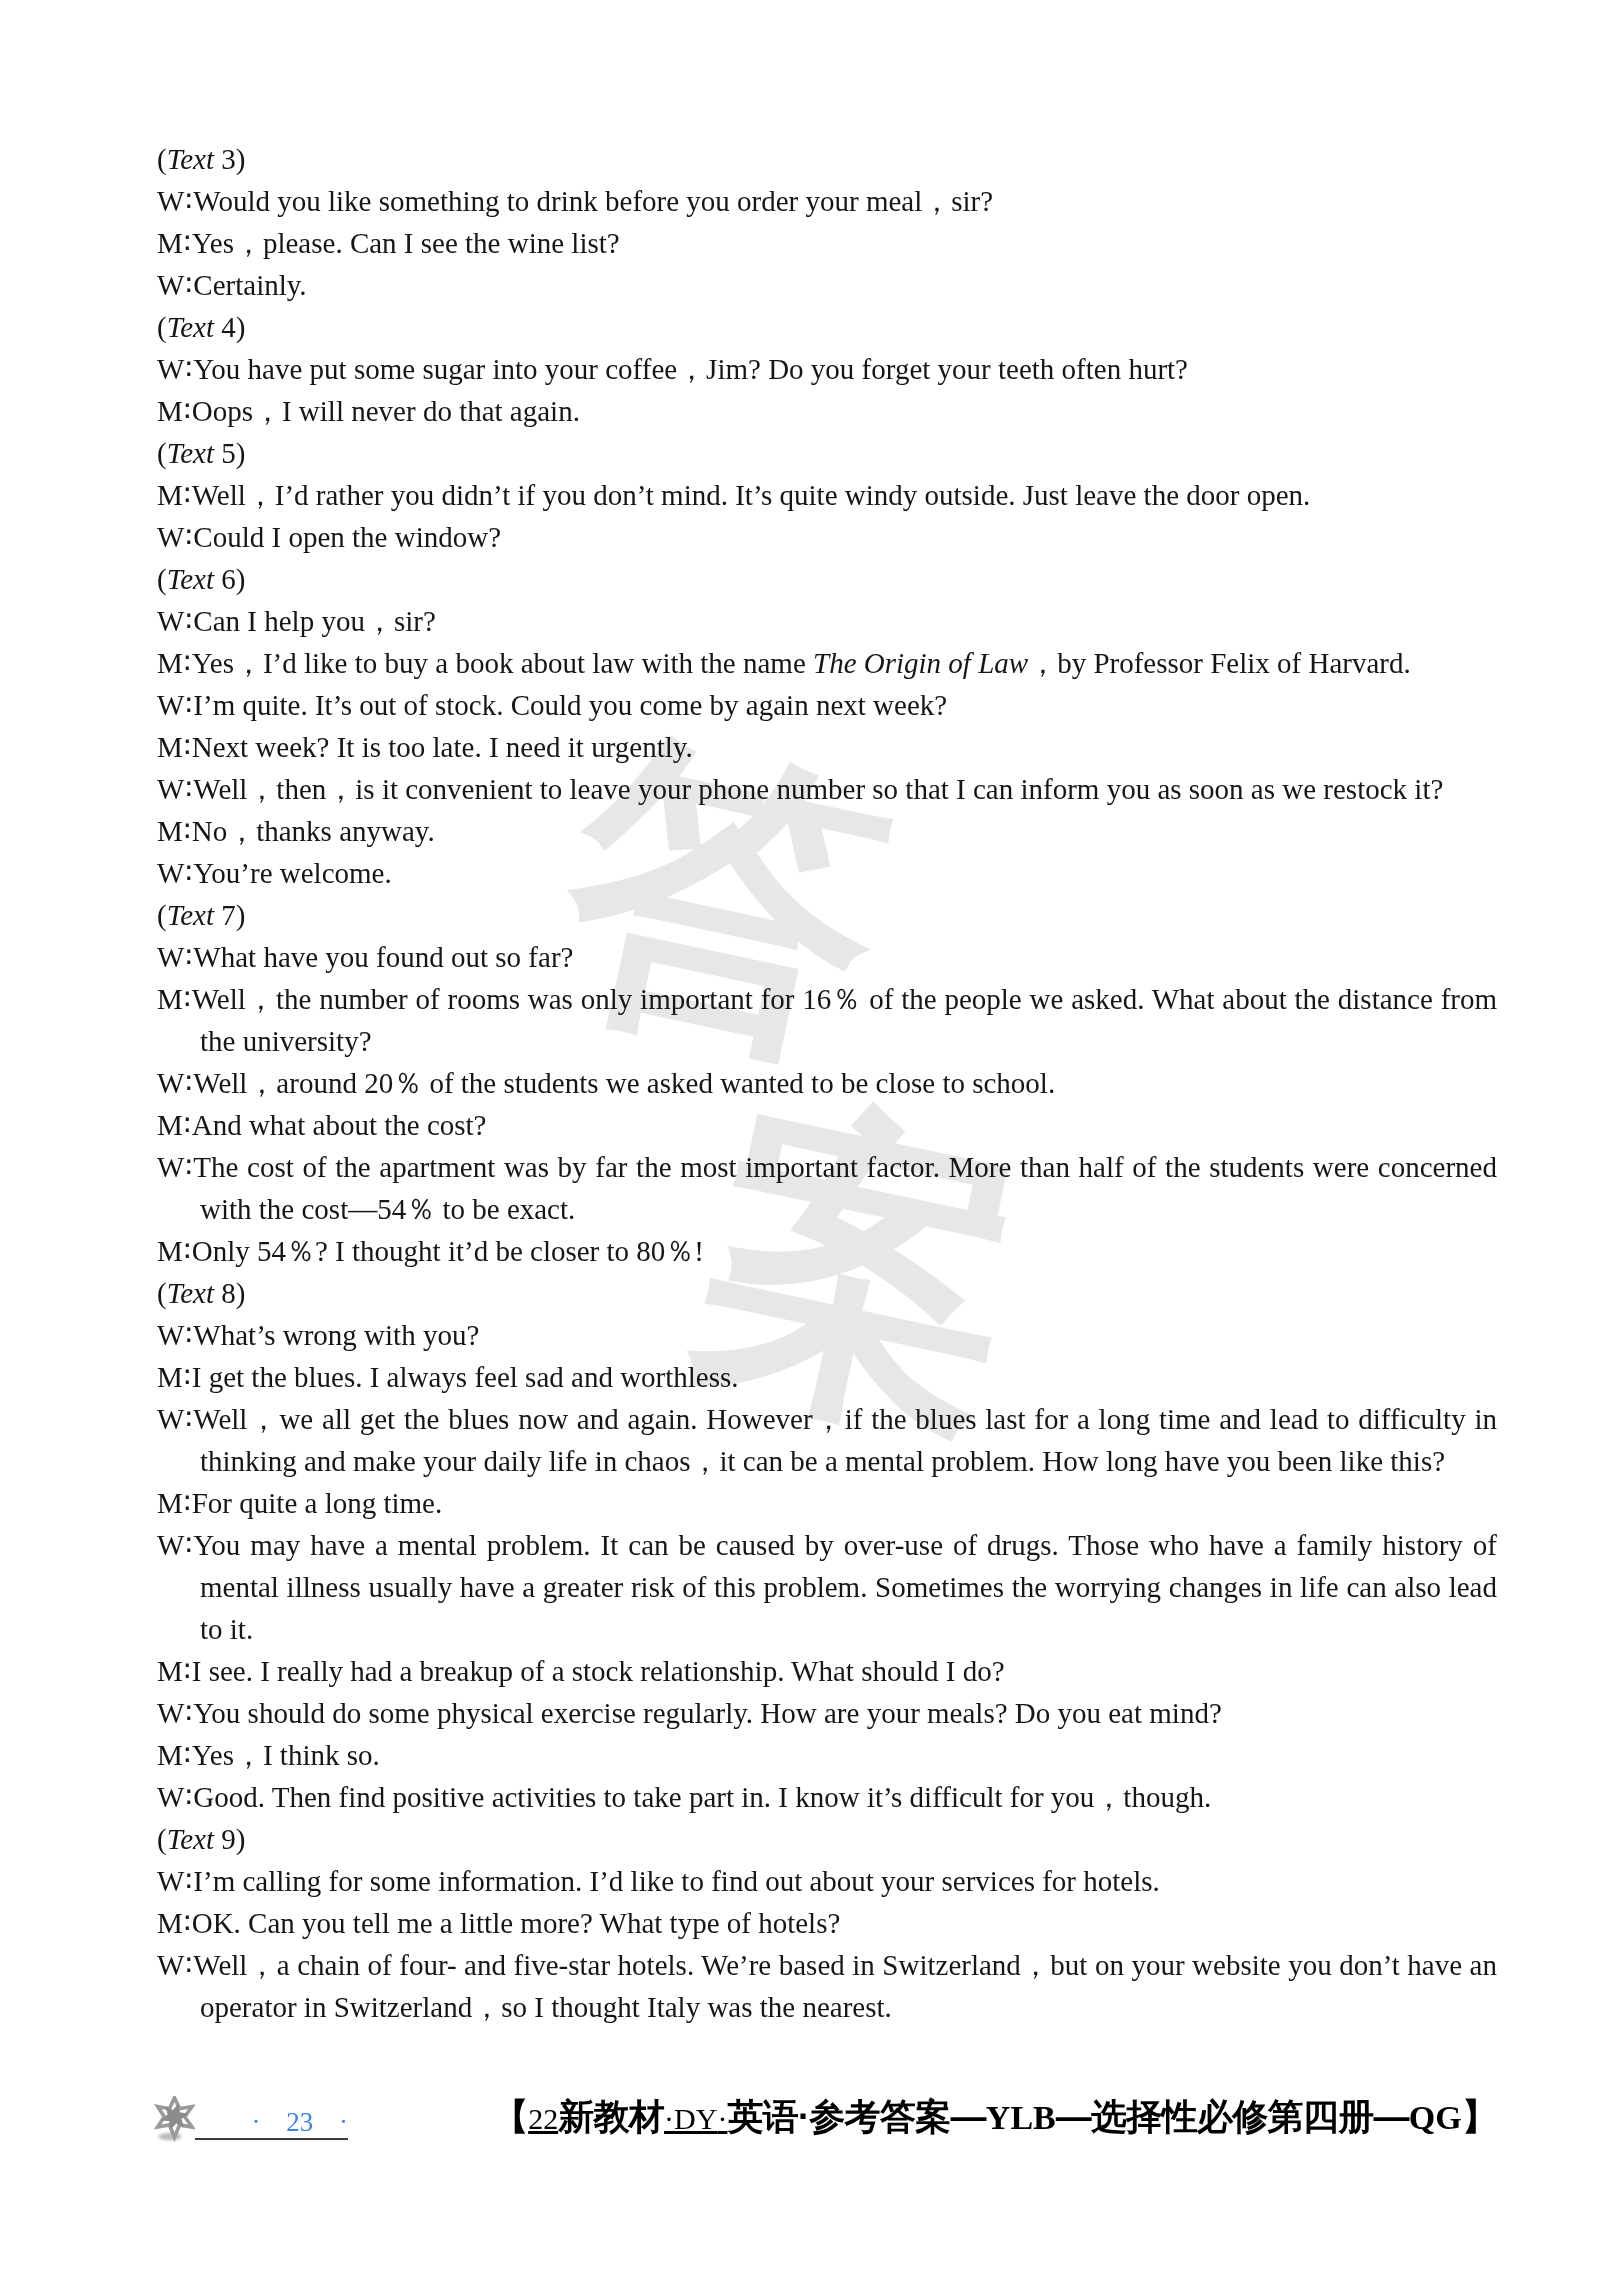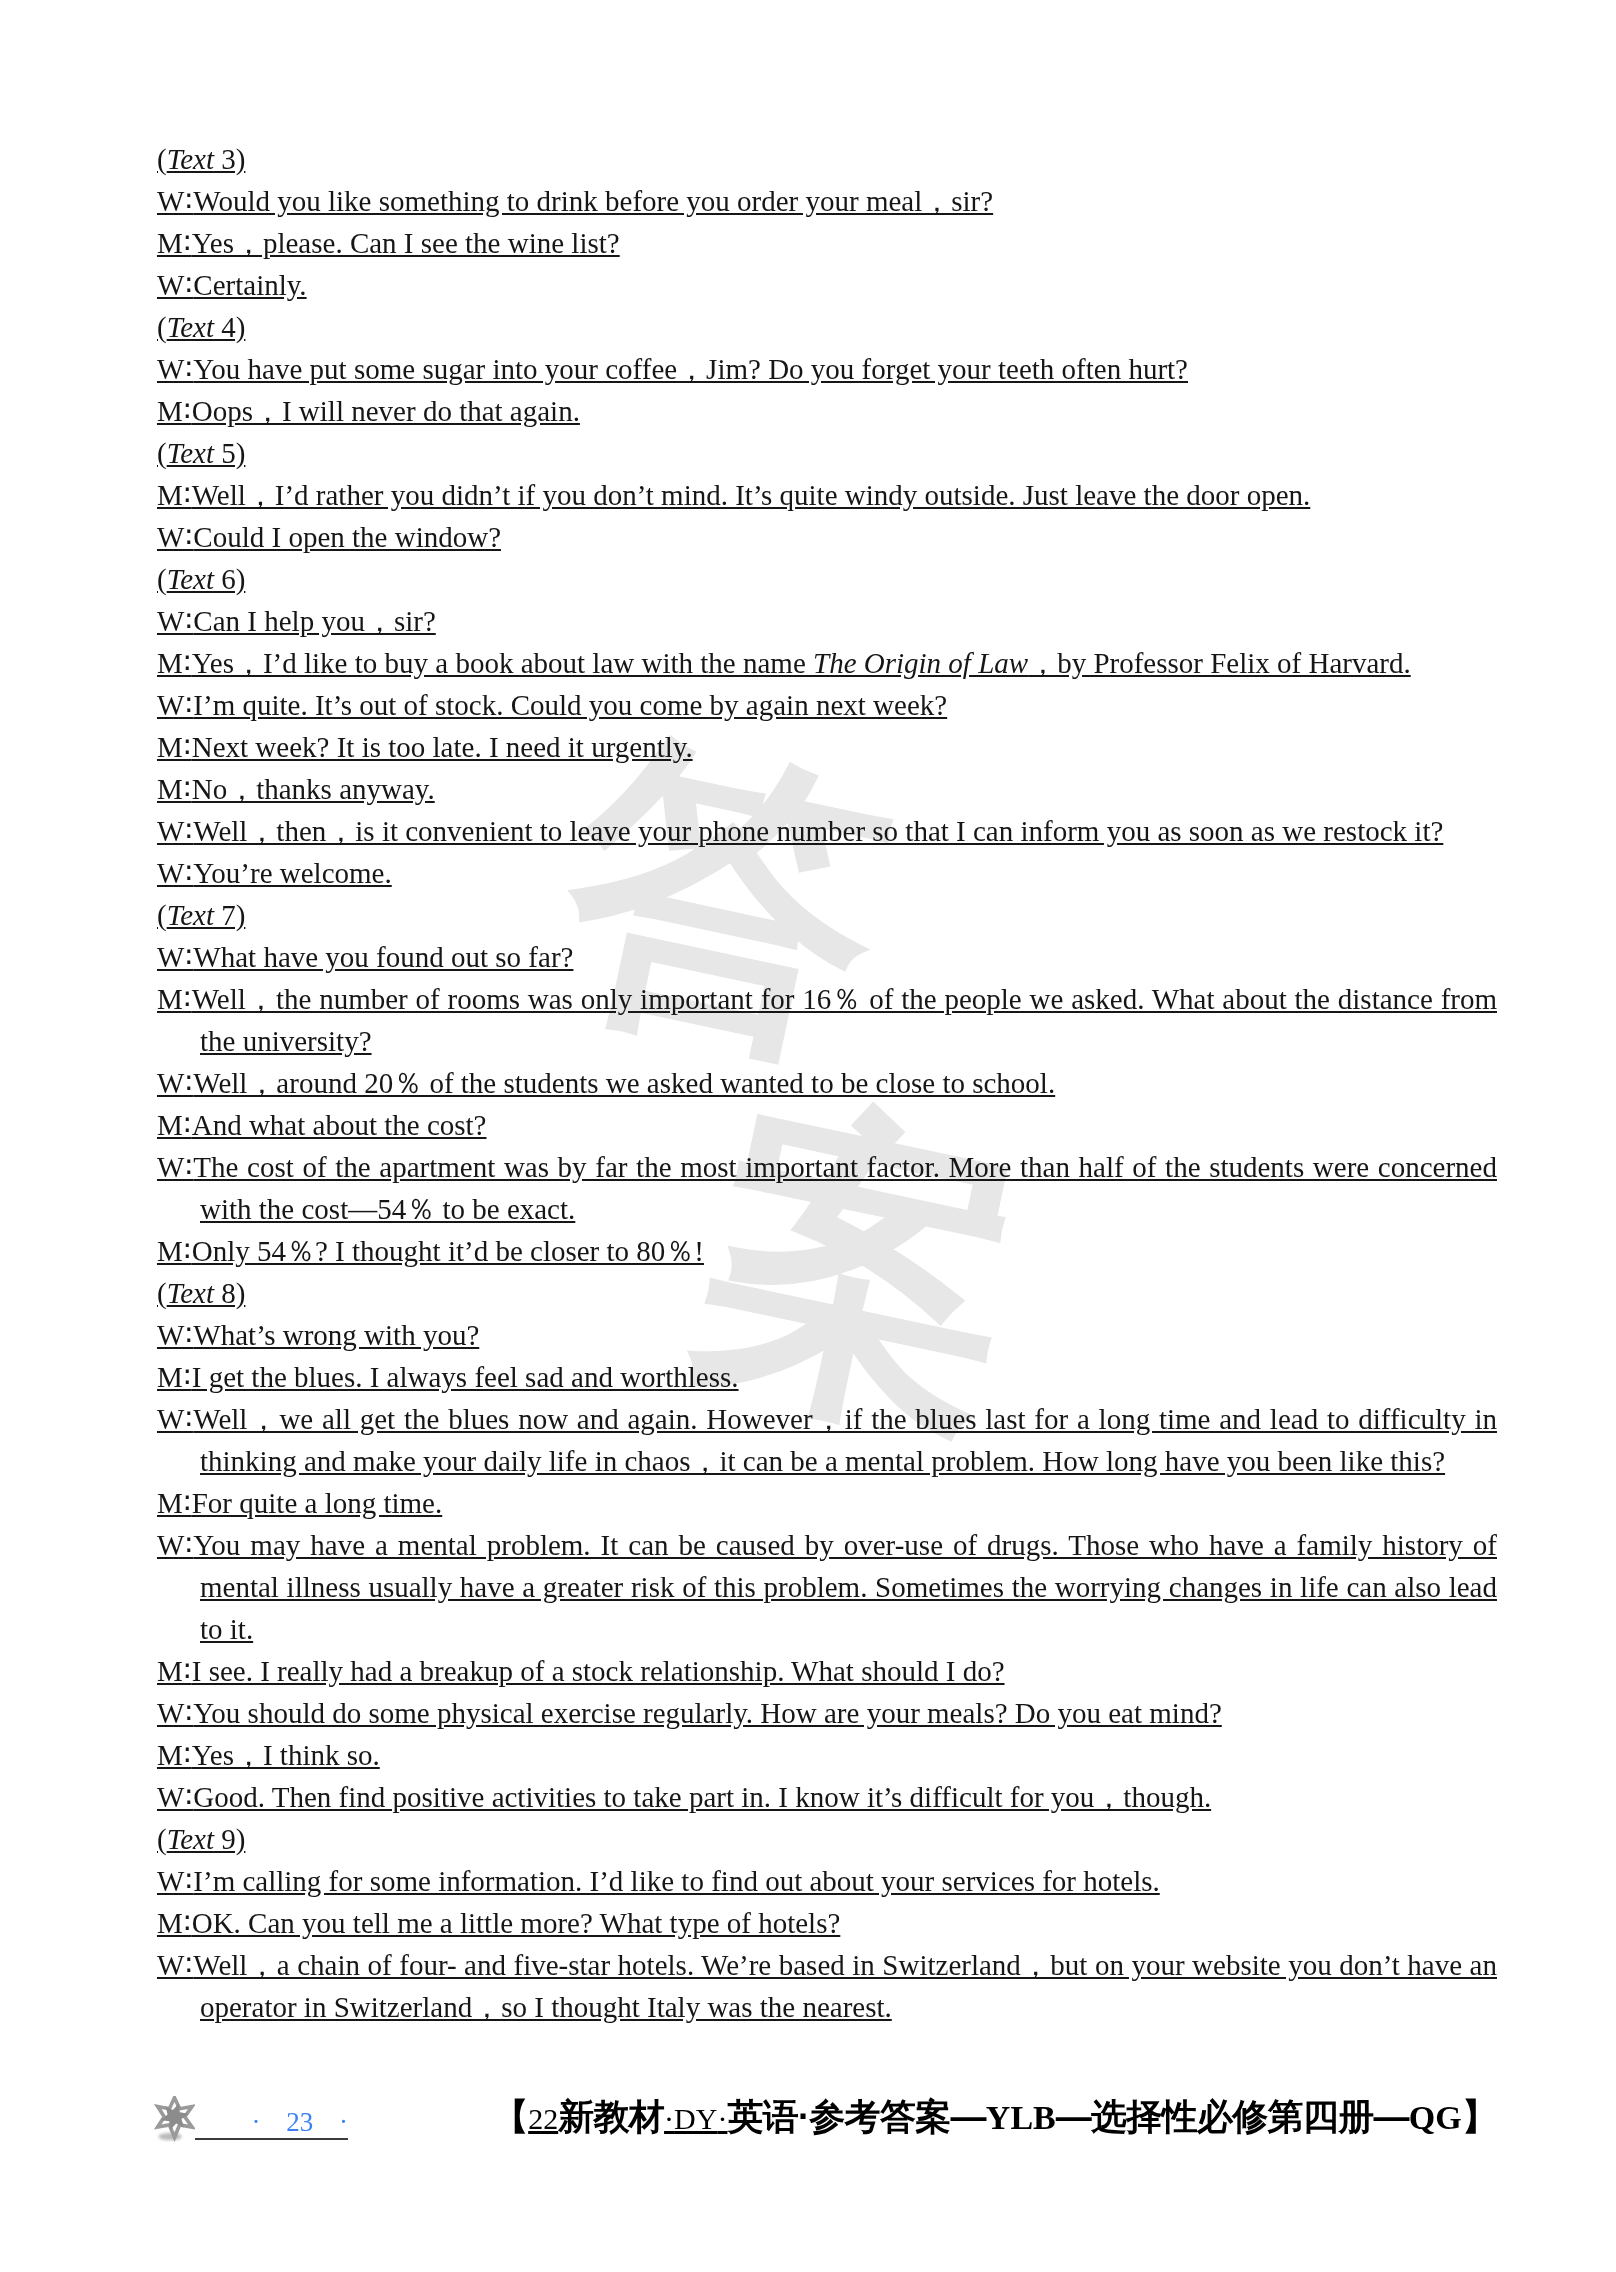--- a/index.html
+++ b/index.html
@@ -37,21 +37,20 @@
     z-index: 1;
     font-size: 29px;
     line-height: 42px;
     color: #161616;
   }
   .para {
     margin: 0;
     text-align: justify;
     padding-left: 43px;
     text-indent: -43px;
-    text-decoration: underline;
   }
   .para i { font-style: italic; }
   .speaker { letter-spacing: 0.7px; }
 
   
   .footer { position: absolute; left: 0; top: 0; width: 100%; z-index: 1; }
   .logo {
     position: absolute;
     left: 154px; top: 2096px;
     width: 41px; height: 46px;
@@ -116,22 +115,22 @@
       <p class="para"><span class="speaker">W∶</span><span>You have put some sugar into your coffee，Jim? Do you forget your teeth often hurt?</span></p>
       <p class="para"><span class="speaker">M∶</span><span>Oops，I will never do that again.</span></p>
       <p class="para"><span>(</span><i>Text</i><span> 5)</span></p>
       <p class="para"><span class="speaker">M∶</span><span>Well，I’d rather you didn’t if you don’t mind. It’s quite windy outside. Just leave the door open.</span></p>
       <p class="para"><span class="speaker">W∶</span><span>Could I open the window?</span></p>
       <p class="para"><span>(</span><i>Text</i><span> 6)</span></p>
       <p class="para"><span class="speaker">W∶</span><span>Can I help you，sir?</span></p>
       <p class="para"><span class="speaker">M∶</span><span>Yes，I’d like to buy a book about law with the name </span><i>The Origin of Law</i><span>，by Professor Felix of Harvard.</span></p>
       <p class="para"><span class="speaker">W∶</span><span>I’m quite. It’s out of stock. Could you come by again next week?</span></p>
       <p class="para"><span class="speaker">M∶</span><span>Next week? It is too late. I need it urgently.</span></p>
+      <p class="para"><span class="speaker">W∶</span><span>Well，then，is it convenient to leave your phone number so that I can inform you as soon as we restock it?</span></p>
       <p class="para"><span class="speaker">M∶</span><span>No，thanks anyway.</span></p>
-      <p class="para"><span class="speaker">W∶</span><span>Well，then，is it convenient to leave your phone number so that I can inform you as soon as we restock it?</span></p>
       <p class="para"><span class="speaker">W∶</span><span>You’re welcome.</span></p>
       <p class="para"><span>(</span><i>Text</i><span> 7)</span></p>
       <p class="para"><span class="speaker">W∶</span><span>What have you found out so far?</span></p>
       <p class="para"><span class="speaker">M∶</span><span>Well，the number of rooms was only important for 16％ of the people we asked. What about the distance from the university?</span></p>
       <p class="para"><span class="speaker">W∶</span><span>Well，around 20％ of the students we asked wanted to be close to school.</span></p>
       <p class="para"><span class="speaker">M∶</span><span>And what about the cost?</span></p>
       <p class="para"><span class="speaker">W∶</span><span>The cost of the apartment was by far the most important factor. More than half of the students were concerned with the cost—54％ to be exact.</span></p>
       <p class="para"><span class="speaker">M∶</span><span>Only 54％? I thought it’d be closer to 80％!</span></p>
       <p class="para"><span>(</span><i>Text</i><span> 8)</span></p>
       <p class="para"><span class="speaker">W∶</span><span>What’s wrong with you?</span></p>

